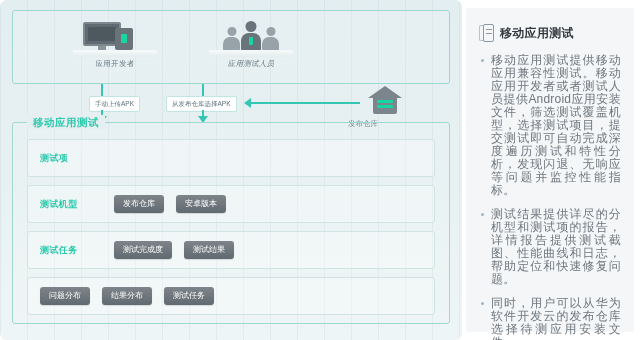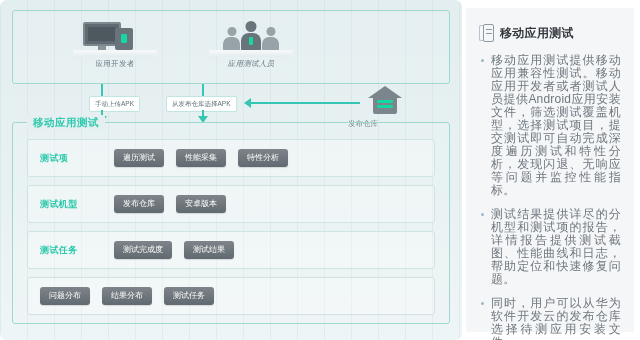--- a/index.html
+++ b/index.html
@@ -382,25 +382,20 @@
       <div class="repo-label">发布仓库</div>
     </div>
 
     <div class="panel">
       <div class="panel-title">移动应用测试</div>
 
       <div class="rows">
 
         <div class="row">
           <div class="row-label">测试项</div>
-          <div class="chips">
-            <div class="chip">遍历测试</div>
-            <div class="chip">性能采集</div>
-            <div class="chip">特性分析</div>
-          </div>
         </div>
 
         <div class="row">
           <div class="row-label">测试机型</div>
           <div class="chips">
             <div class="chip">发布仓库</div>
             <div class="chip">安卓版本</div>
           </div>
         </div>
 

